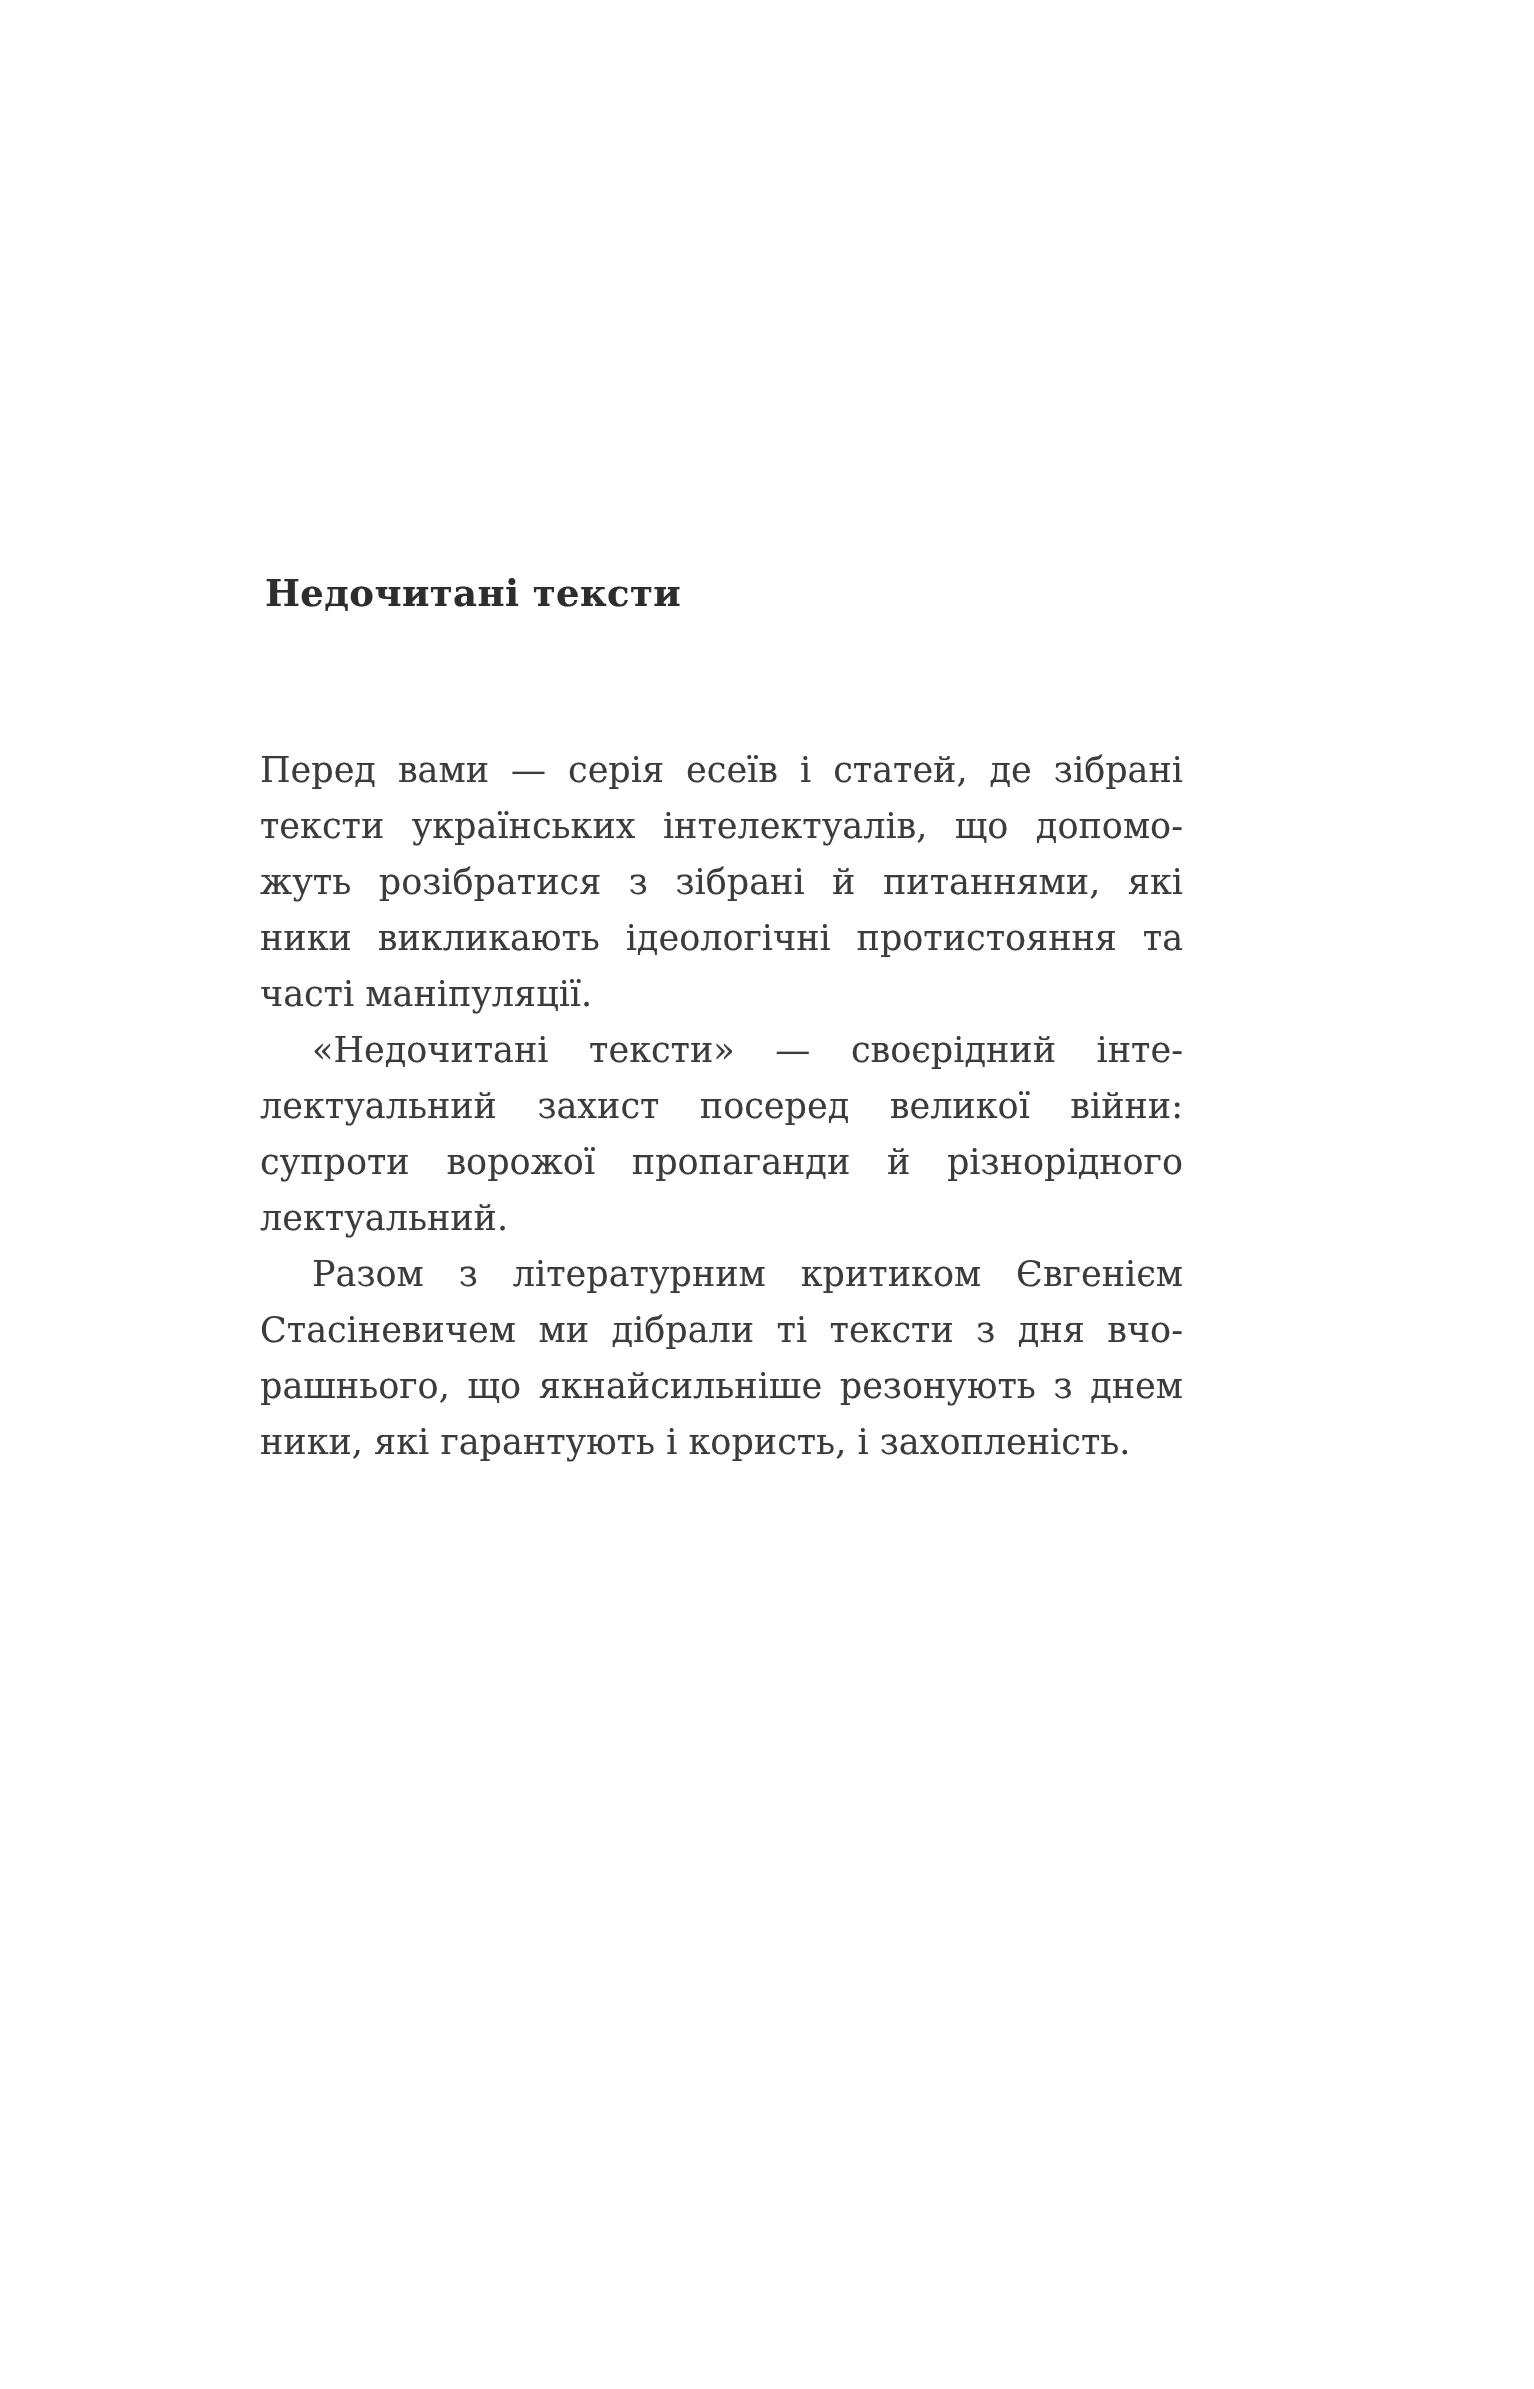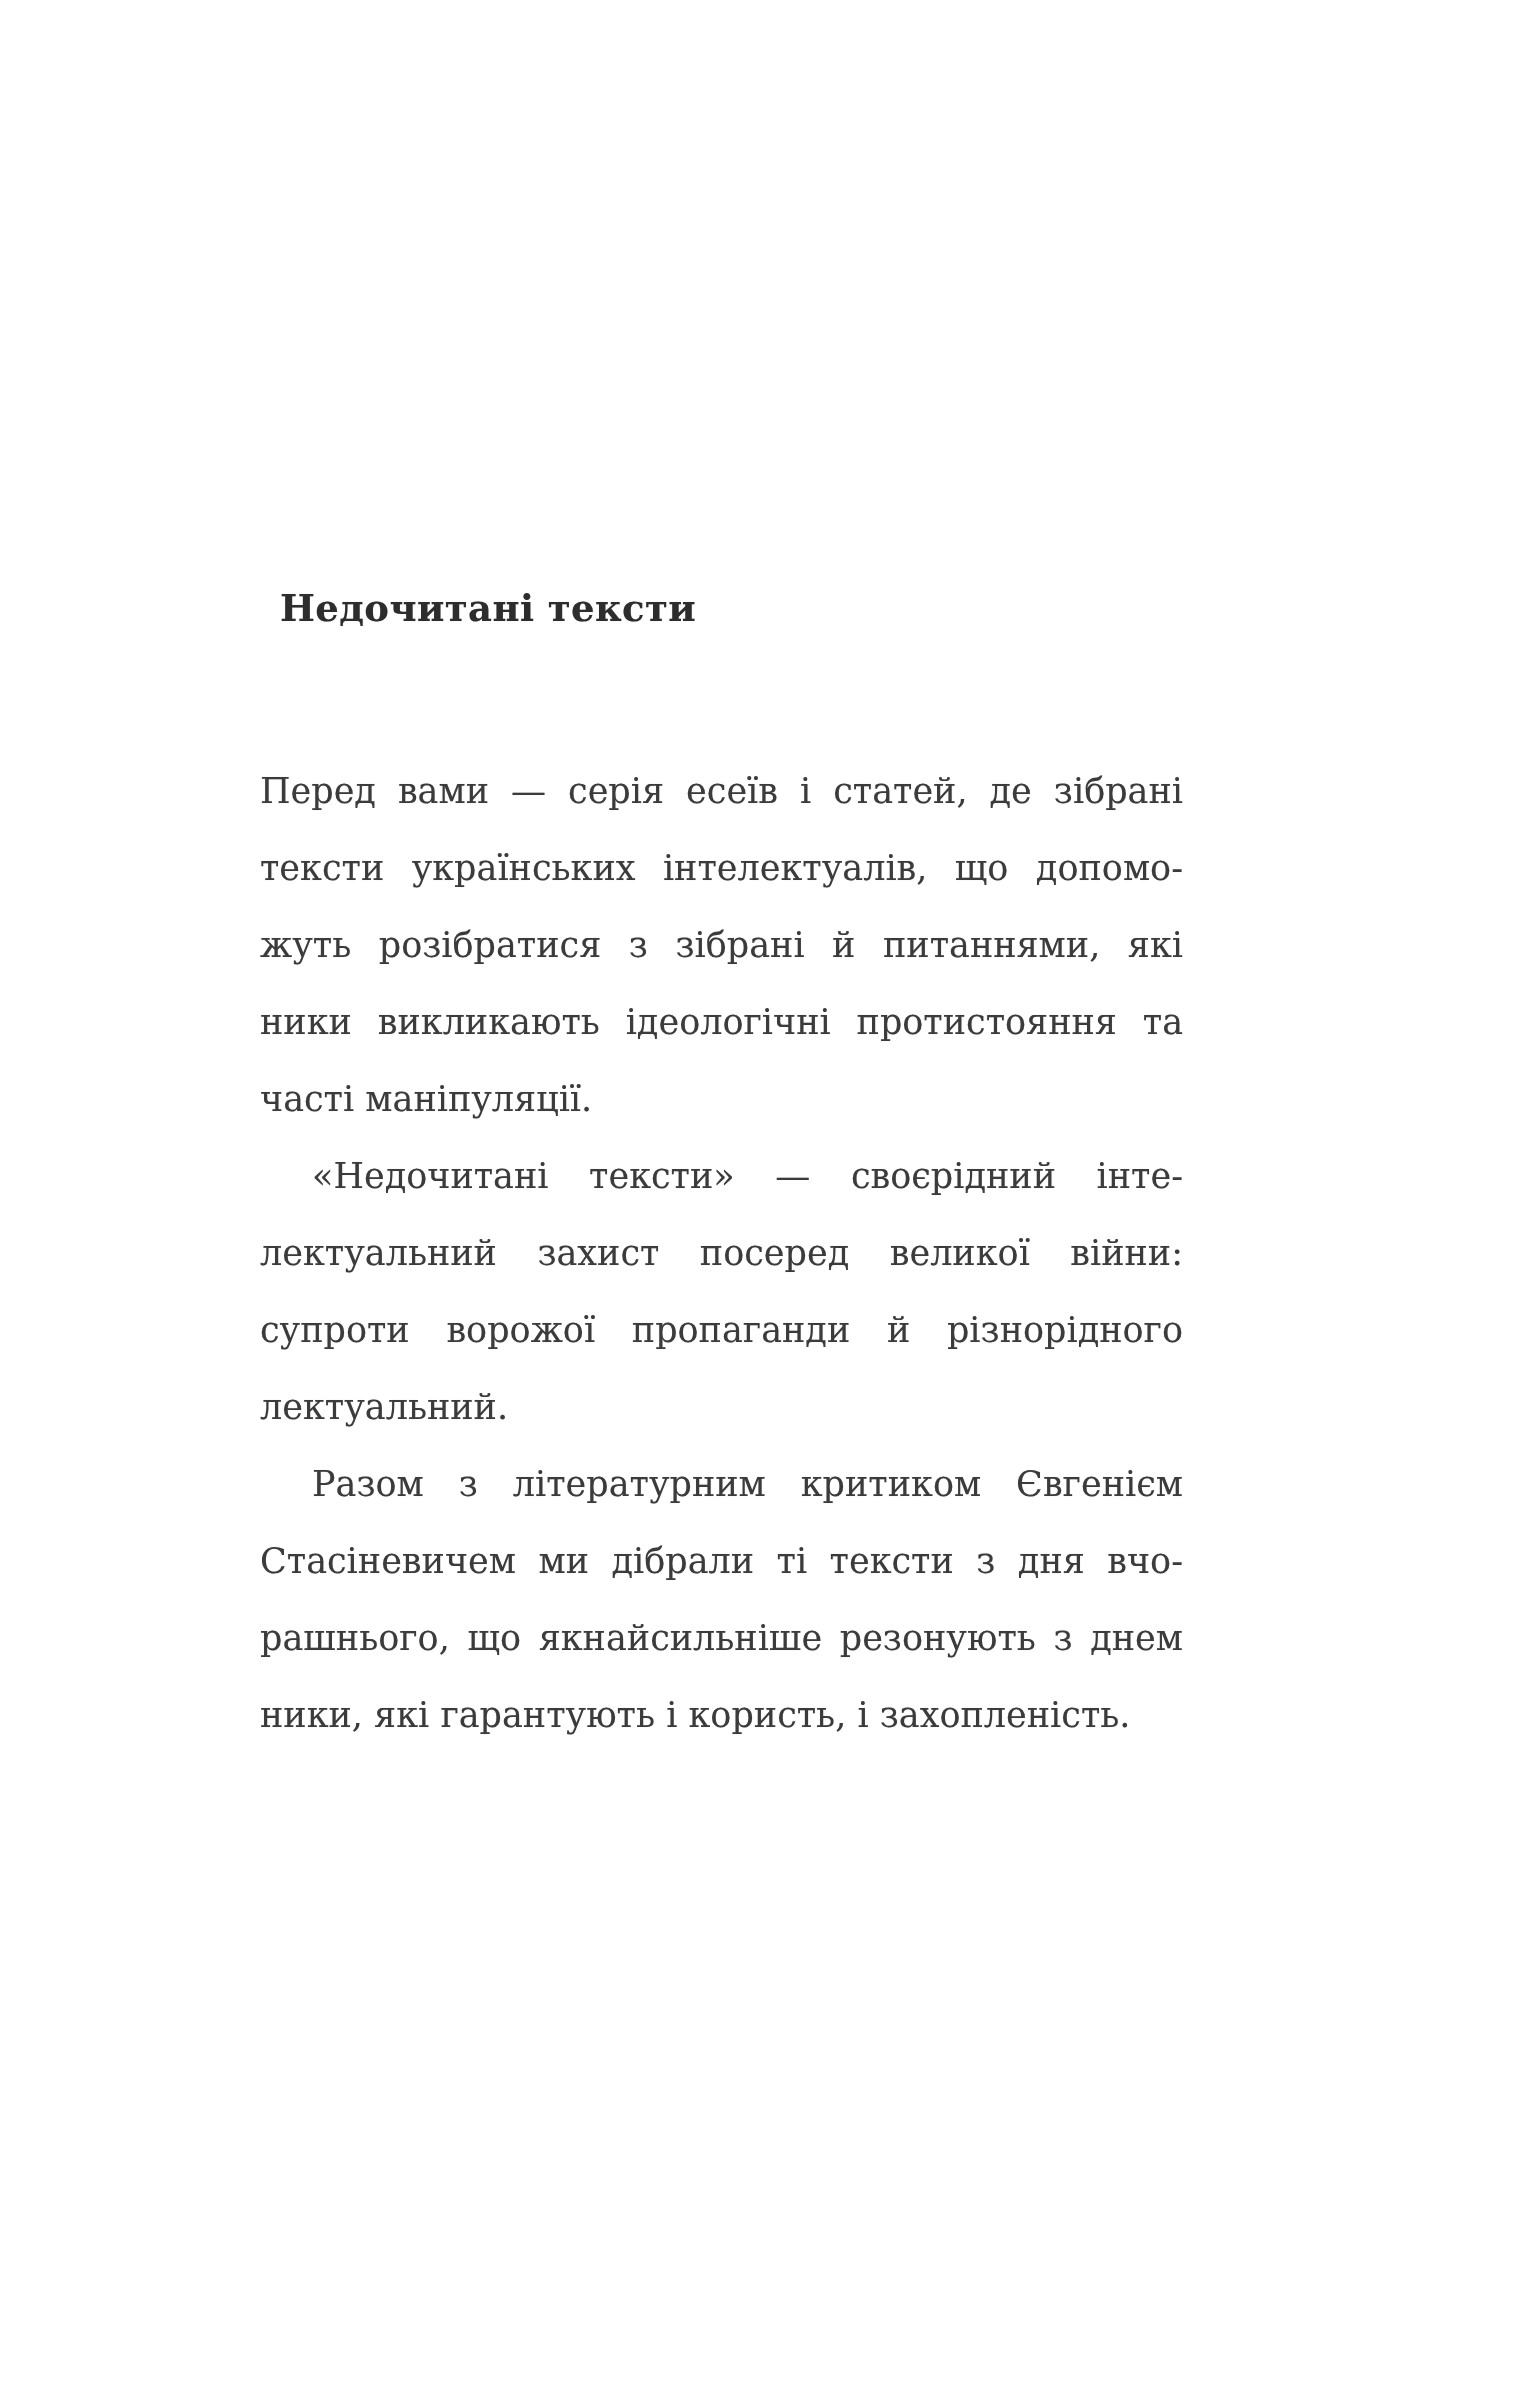--- a/index.html
+++ b/index.html
@@ -15,21 +15,21 @@
   }
   .page {
     position: absolute;
     inset: 0;
     background: #ffffff;
   }
   .title {
     position: absolute;
     left: 265px;
     top: 569px;
-    margin: 15px;
+    margin: 0;
     font-size: 37px;
     line-height: 48px;
     font-weight: bold;
     letter-spacing: 0.4px;
     color: #2d2d2d;
     text-shadow: 0 0 0.8px rgba(45,45,45,0.35);
     white-space: nowrap;
   }
   .body-text {
     position: absolute;
@@ -41,21 +41,20 @@
     text-shadow: 0 0 0.8px rgba(60,60,60,0.35);
   }
   .paragraph {
     margin: 0;
     padding: 0;
   }
   .line {
     line-height: 56px;
     height: 56px;
     text-align: left;
-    margin-top: 21px;
   }
   .line.just {
     text-align: justify;
     text-align-last: justify;
   }
   .paragraph.indent .line.first {
     padding-left: 52px;
   }
 </style>
 </head>

